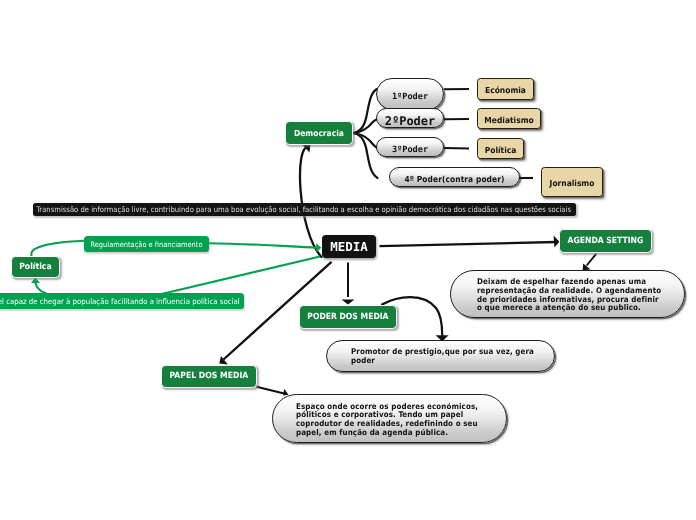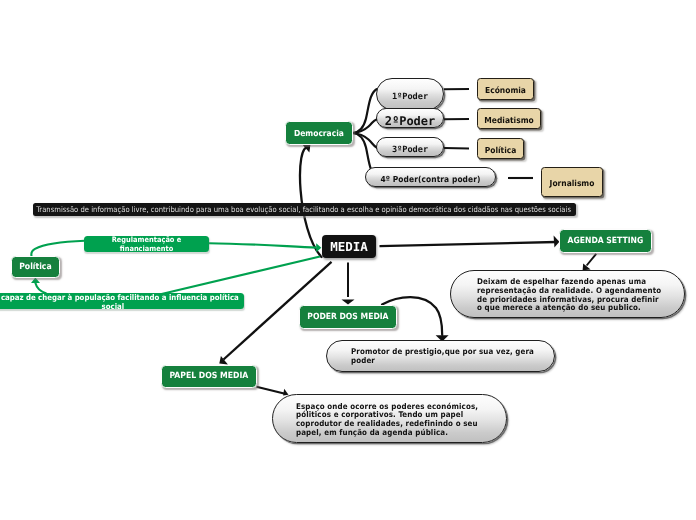--- a/index.html
+++ b/index.html
@@ -27,21 +27,21 @@
                    2.1px 2.3px 1.6px rgba(31,31,31,.22);}
   .round{background:linear-gradient(to bottom,#fdfdfd 0%,#f5f5f5 30%,#e2e2e2 55%,#cbcbcb 80%,#c0c0c0 100%);
          border:1.2px solid #1f1f1f;border-radius:999px;color:#111;font-weight:bold;
          box-shadow:1.3px 1.3px 0 rgba(31,31,31,.55),
                     2.1px 2.3px 1.6px rgba(31,31,31,.22);
          justify-content:flex-start;text-align:left;}
   .black{background:#121212;border-radius:4px;color:#ffffff;font-weight:bold;
          box-shadow:1px 1.6px 2.2px rgba(60,60,60,.45);}
   .banner{background:#141414;border-radius:2.5px;color:#dedede;font-weight:normal;
           box-shadow:1.2px 1.4px 1.6px rgba(150,150,150,.55);}
-  .green{background:#00a14f;border-radius:3.5px;color:#ffffff;font-weight:bold;
+  .green{background:#00a14f;border-radius:3.5px;color:#ffffff;font-weight:normal;
          box-shadow:0.8px 1.2px 1.2px rgba(120,140,128,.35);}
   .lbl{display:block;}
 </style>
 </head>
 <body>
 
 <div id="stage">
   <svg id="links" viewBox="0 0 696 520">
 
     <path d="M352.5,133 C359,132.6 363.5,128.5 366,118.5 C368.8,106.5 369.5,93.5 376.5,89.2" fill="none" stroke="#111" stroke-width="2.2" stroke-linecap="round"></path>
@@ -90,21 +90,21 @@
     </div>
   <div class="node pill" style="left:376px;top:78px;width:68px;height:32px;font-size:8.6px;font-family:'DejaVu Sans Mono',monospace;font-stretch:normal;">
       <span class="lbl" style="position:relative;top:3px;">1ºPoder</span>
     </div>
   <div class="node pill" style="left:376px;top:107.5px;width:68px;height:20px;font-size:12px;font-family:'DejaVu Sans Mono',monospace;font-stretch:normal;">
       <span class="lbl" style="position:relative;top:3px;">2ºPoder</span>
     </div>
   <div class="node pill" style="left:376px;top:137px;width:68px;height:20px;font-size:8.6px;font-family:'DejaVu Sans Mono',monospace;font-stretch:normal;">
       <span class="lbl" style="position:relative;top:3px;">3ºPoder</span>
     </div>
-  <div class="node pill" style="left:365px;top:167px;width:131px;height:20px;font-size:8.3px;letter-spacing:0.1px;">
+  <div class="node pill" style="left:389px;top:167px;width:131px;height:20px;font-size:8.3px;letter-spacing:0.1px;">
       <span class="lbl" style="position:relative;top:2px;">4º Poder(contra poder)</span>
     </div>
   <div class="node tan" style="left:469px;top:78px;width:57px;height:22px;font-size:8.4px;">
       <span class="lbl" style="position:relative;top:1px;">Ecónomia</span>
     </div>
   <div class="node tan" style="left:469px;top:108px;width:64px;height:21px;font-size:8.4px;">
       <span class="lbl" style="position:relative;top:1px;">Mediatismo</span>
     </div>
   <div class="node tan" style="left:469px;top:137.5px;width:47px;height:21px;font-size:8.4px;">
       <span class="lbl" style="position:relative;top:1px;">Política</span>

